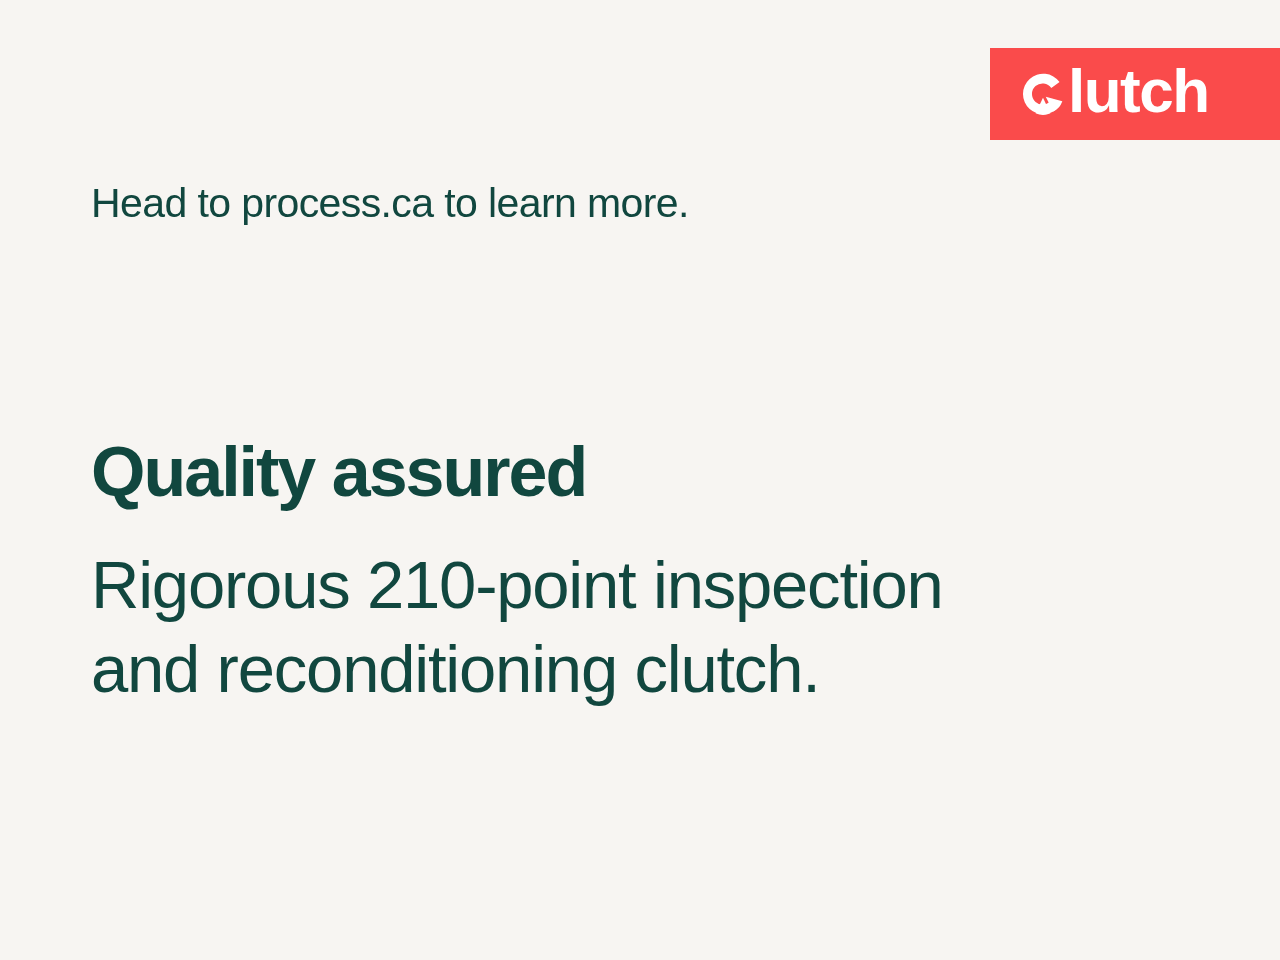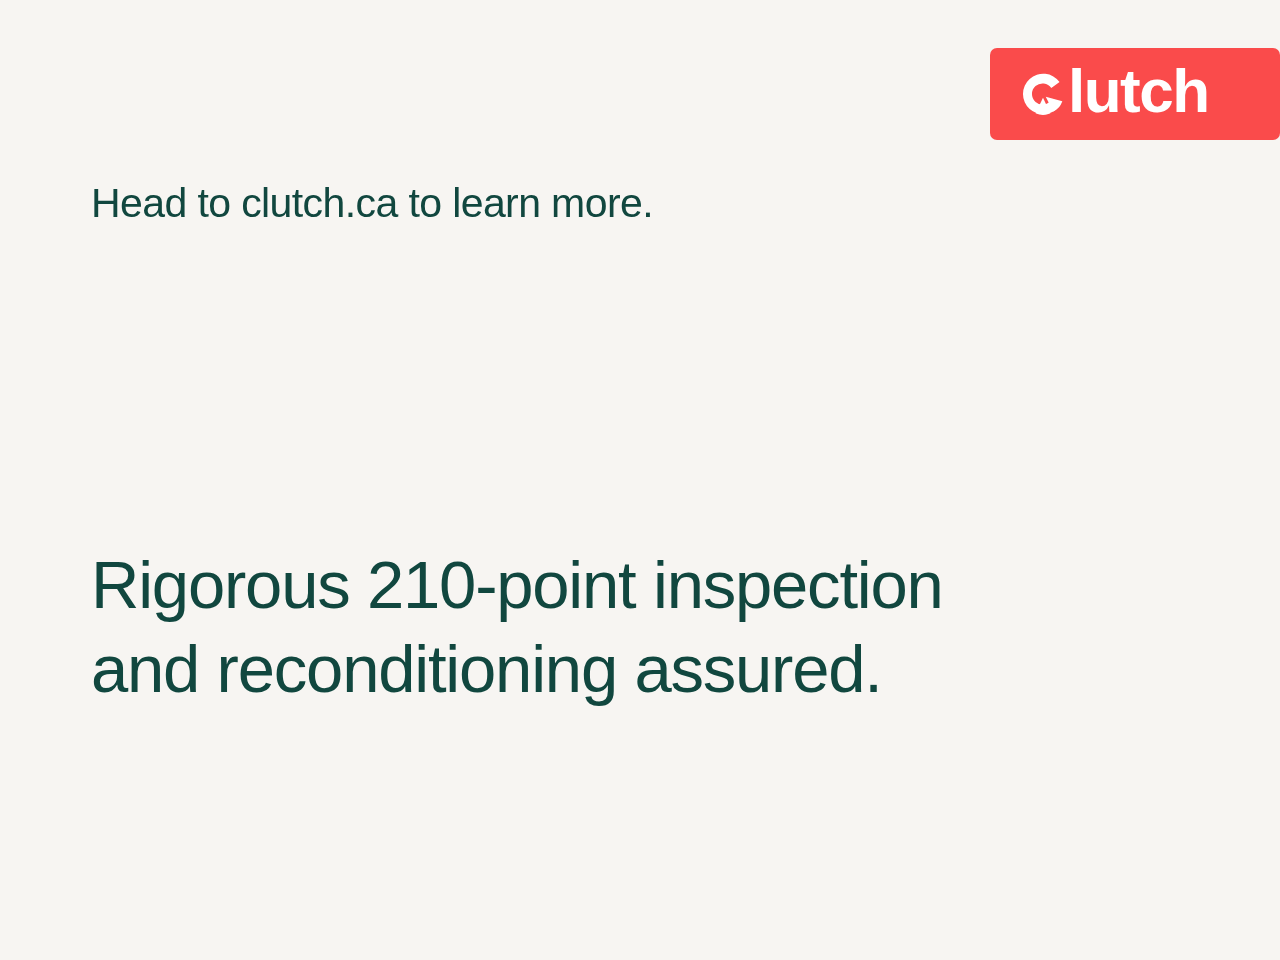--- a/index.html
+++ b/index.html
@@ -29,21 +29,20 @@
     left: 990px;
     top: 48px;
     width: 290px;
     height: 92px;
     background: #fa4b4b;
     display: flex;
     align-items: center;
     justify-content: flex-start;
     padding-left: 30px;
     box-sizing: border-box;
-    border-radius: 7px;
   }
 
   .wordmark {
     display: flex;
     align-items: center;
     height: 58px;
   }
 
   .wordmark-c {
     display: block;
@@ -124,21 +123,22 @@
                  Z" fill="#ffffff"></path>
 
         <path d="M 50 58 L 66 92 A 37 37 0 0 1 34 92 Z" fill="#ffffff"></path>
         <path d="M 56 56 L 92 66 A 37 37 0 0 1 72 88 Z" fill="#ffffff"></path>
       </svg>
 
       <span class="wordmark-rest">lutch</span>
     </div>
   </div>
 
-  <div class="eyebrow">Head to clutch.ca to learn more.</div>
+  <div class="eyebrow">Head to process.ca to learn more.</div>
 
+  <h1 class="headline">Quality assured</h1>
 
   <p class="subcopy">
     <span class="subcopy-line">Rigorous 210-point inspection</span>
-    <span class="subcopy-line">and reconditioning assured.</span>
+    <span class="subcopy-line">and reconditioning clutch.</span>
   </p>
 
 </div>
 
 </body></html>

